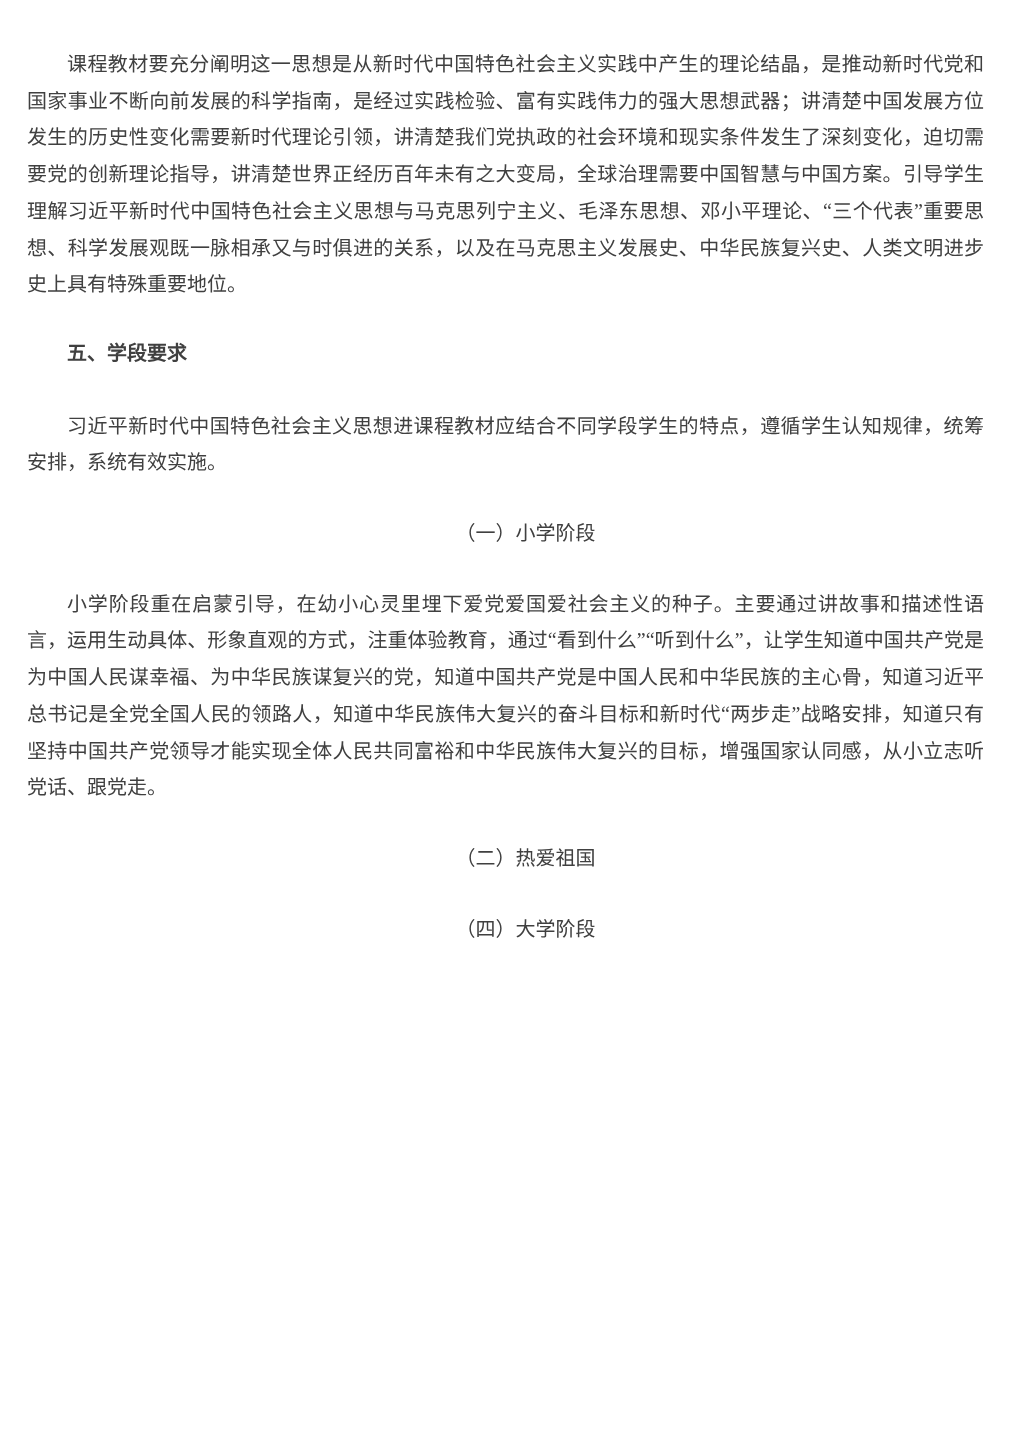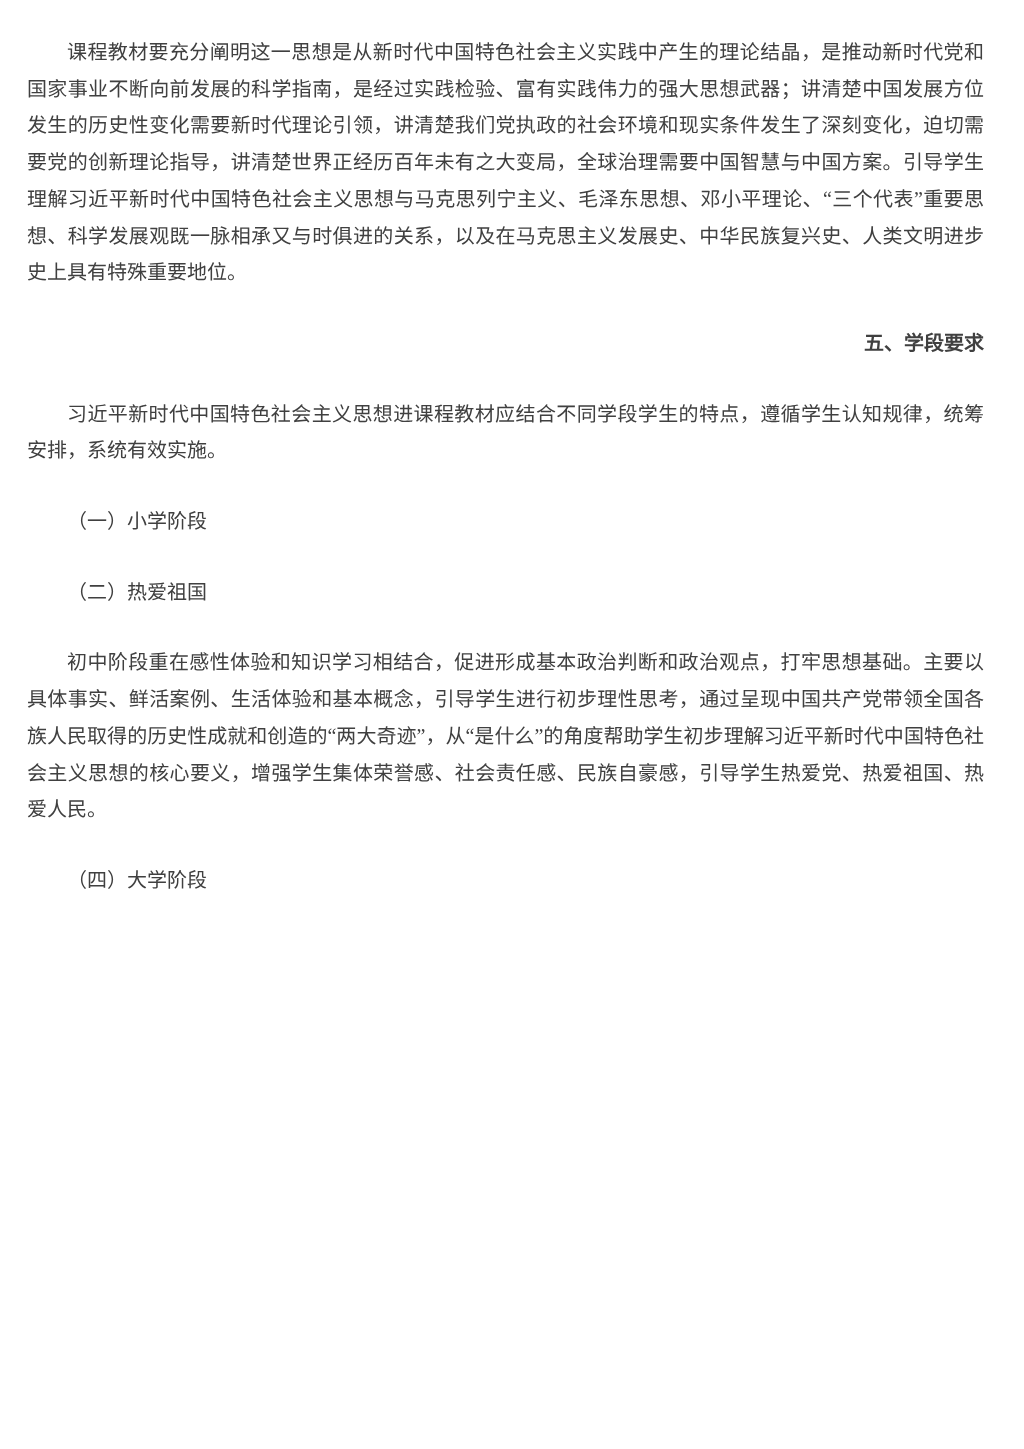--- a/index.html
+++ b/index.html
@@ -6,57 +6,58 @@
     margin: 0;
     padding: 0;
     background: #ffffff;
   }
   .page {
     position: relative;
     width: 1024px;
     height: 1449px;
     box-sizing: border-box;
     background: #ffffff;
-    padding: 0 40px 0 27px;
+    padding: 12px 40px 0 27px;
     overflow: hidden;
     font-family: "Liberation Serif", "DejaVu Serif", serif;
     color: #404040;
   }
   .block {
     font-size: 20px;
     line-height: 36.7px;
     margin: 34px 0;
     text-align: justify;
     text-indent: 2em;
     word-break: break-all;
   }
   .block:last-child {
     margin-bottom: 9px;
   }
   .heading {
     font-weight: bold;
-    text-align: right;
+    text-align: left;
+    font-family: Liberation Mono, monospace;
   }
   .subheading {
-    text-align: left;
+    text-align: center;
   }
 </style>
 </head>
 <body>
 
 <div class="page">
   <p class="block">课程教材要充分阐明这一思想是从新时代中国特色社会主义实践中产生的理论结晶，是推动新时代党和国家事业不断向前发展的科学指南，是经过实践检验、富有实践伟力的强大思想武器；讲清楚中国发展方位发生的历史性变化需要新时代理论引领，讲清楚我们党执政的社会环境和现实条件发生了深刻变化，迫切需要党的创新理论指导，讲清楚世界正经历百年未有之大变局，全球治理需要中国智慧与中国方案。引导学生理解习近平新时代中国特色社会主义思想与马克思列宁主义、毛泽东思想、邓小平理论、“三个代表”重要思想、科学发展观既一脉相承又与时俱进的关系，以及在马克思主义发展史、中华民族复兴史、人类文明进步史上具有特殊重要地位。</p>
 
   <p class="block heading">五、学段要求</p>
 
   <p class="block">习近平新时代中国特色社会主义思想进课程教材应结合不同学段学生的特点，遵循学生认知规律，统筹安排，系统有效实施。</p>
 
   <p class="block subheading">（一）小学阶段</p>
 
+  <p class="block">小学阶段重在启蒙引导，在幼小心灵里埋下爱党爱国爱社会主义的种子。主要通过讲故事和描述性语言，运用生动具体、形象直观的方式，注重体验教育，通过“看到什么”“听到什么”，让学生知道中国共产党是为中国人民谋幸福、为中华民族谋复兴的党，知道中国共产党是中国人民和中华民族的主心骨，知道习近平总书记是全党全国人民的领路人，知道中华民族伟大复兴的奋斗目标和新时代“两步走”战略安排，知道只有坚持中国共产党领导才能实现全体人民共同富裕和中华民族伟大复兴的目标，增强国家认同感，从小立志听党话、跟党走。</p>
 
   <p class="block subheading">（二）热爱祖国</p>
 
-  <p class="block">初中阶段重在感性体验和知识学习相结合，促进形成基本政治判断和政治观点，打牢思想基础。主要以具体事实、鲜活案例、生活体验和基本概念，引导学生进行初步理性思考，通过呈现中国共产党带领全国各族人民取得的历史性成就和创造的“两大奇迹”，从“是什么”的角度帮助学生初步理解习近平新时代中国特色社会主义思想的核心要义，增强学生集体荣誉感、社会责任感、民族自豪感，引导学生热爱党、热爱祖国、热爱人民。</p>
 
 
 
   <p class="block subheading">（四）大学阶段</p>
 </div>
 
 </body></html>

